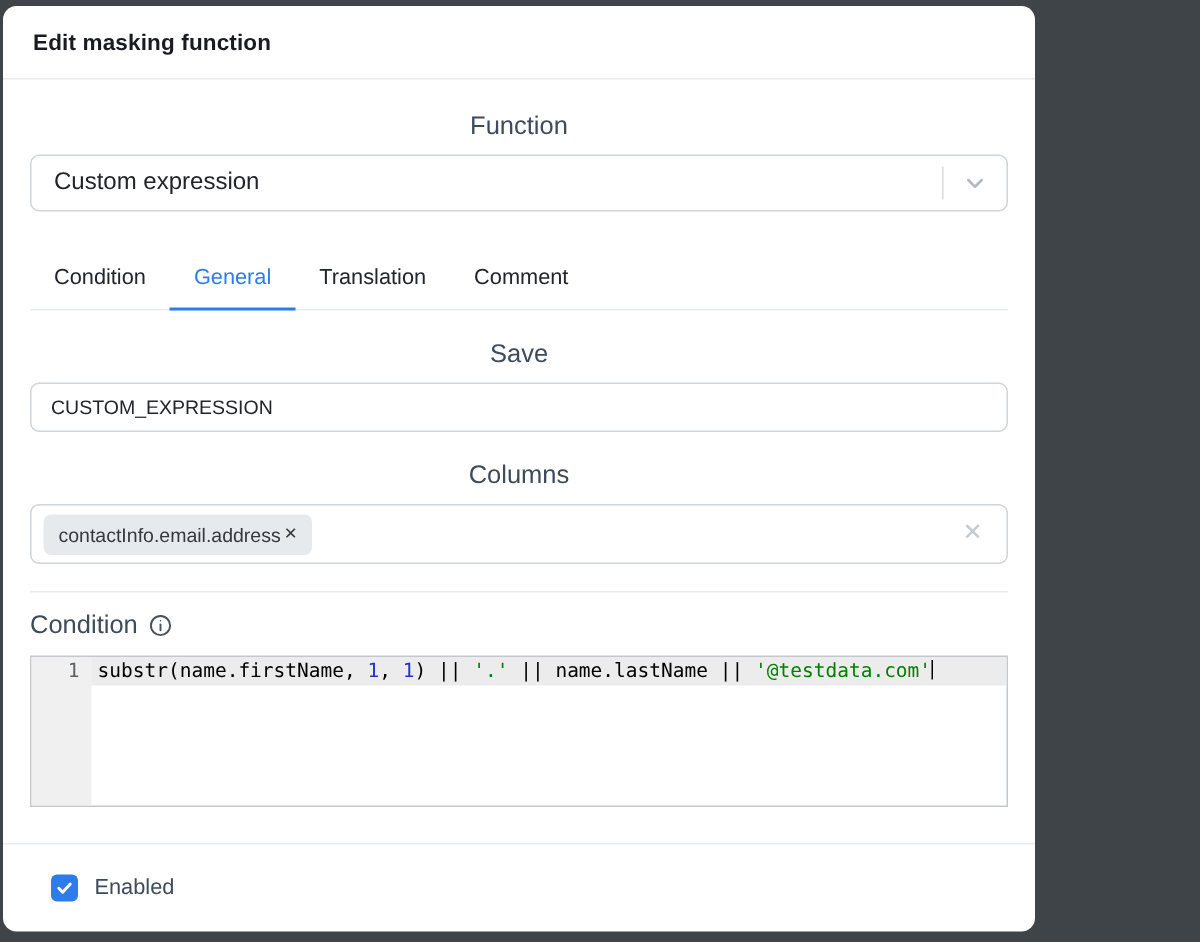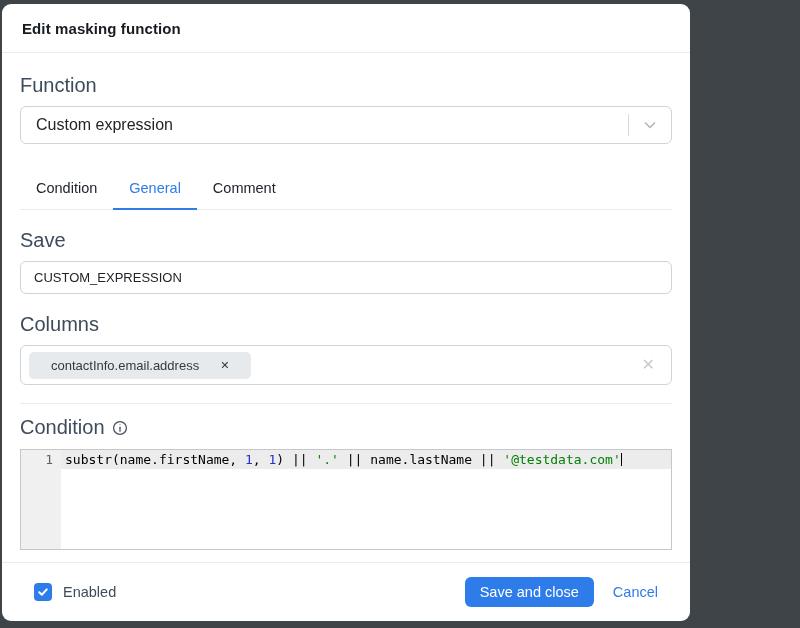--- a/index.html
+++ b/index.html
@@ -34,23 +34,24 @@
     color: #181c21;
     letter-spacing: .1px;
   }
   .modal-body {
     flex: 1 1 auto;
     padding: 0 18px;
     overflow: hidden;
   }
   .field-label {
     display: block;
-    font-size: 20px;
+    font-size: 17px;
     color: #3e4b5b;
     margin-top: 21px;
+    text-align: center;
   }
   .select-box {
     margin-top: 9px;
     height: 38px;
     border: 1px solid #ced4da;
     border-radius: 6px;
     display: flex;
     align-items: center;
     cursor: pointer;
     background: #fff;
@@ -111,26 +112,26 @@
     border-radius: 6px;
     display: flex;
     align-items: center;
     padding: 4px 8px;
     background: #fff;
   }
   .chips { flex: 1 1 auto; display: flex; align-items: center; }
   .chip {
     background: #e7eaed;
     border-radius: 5px;
-    padding: 6px 22px;
+    padding: 6px 10px;
     font-size: 13px;
     color: #33393f;
     display: flex;
     align-items: center;
-    gap: 21px;
+    gap: 2px;
   }
   .chip-remove {
     font-size: 11px;
     font-weight: 700;
     color: #343a40;
     cursor: pointer;
     line-height: 1;
   }
   .clear-all {
     flex: 0 0 auto;
@@ -247,20 +248,21 @@
       <span class="select-caret">
         <svg width="16" height="16" viewBox="0 0 16 16" fill="none" stroke="currentColor" stroke-width="1.7" stroke-linecap="round" stroke-linejoin="round">
           <polyline points="3.5,6 8,10.5 12.5,6"></polyline>
         </svg>
       </span>
     </div>
 
     <div class="tabs">
       <div class="tab">Condition</div>
       <div class="tab active">General</div>
+      <div class="tab">Translation</div>
       <div class="tab">Comment</div>
     </div>
 
     <label class="field-label label-sm">Save</label>
     <input class="text-input" type="text" value="CUSTOM_EXPRESSION" style="">
 
     <label class="field-label label-sm">Columns</label>
     <div class="multiselect">
       <div class="chips">
         <span class="chip">
@@ -297,19 +299,15 @@
 
   <div class="modal-footer">
     <div class="enabled-wrap">
       <span class="checkbox">
         <svg width="12" height="12" viewBox="0 0 12 12" fill="none" stroke="#ffffff" stroke-width="2" stroke-linecap="round" stroke-linejoin="round">
           <polyline points="2.2,6.2 4.8,8.8 9.8,3.4"></polyline>
         </svg>
       </span>
       <span class="enabled-label">Enabled</span>
     </div>
-    <div class="footer-actions">
-      <button class="btn-primary">Save and close</button>
-      <a class="link-cancel">Cancel</a>
-    </div>
   </div>
 
 </div>
 
 </body></html>

